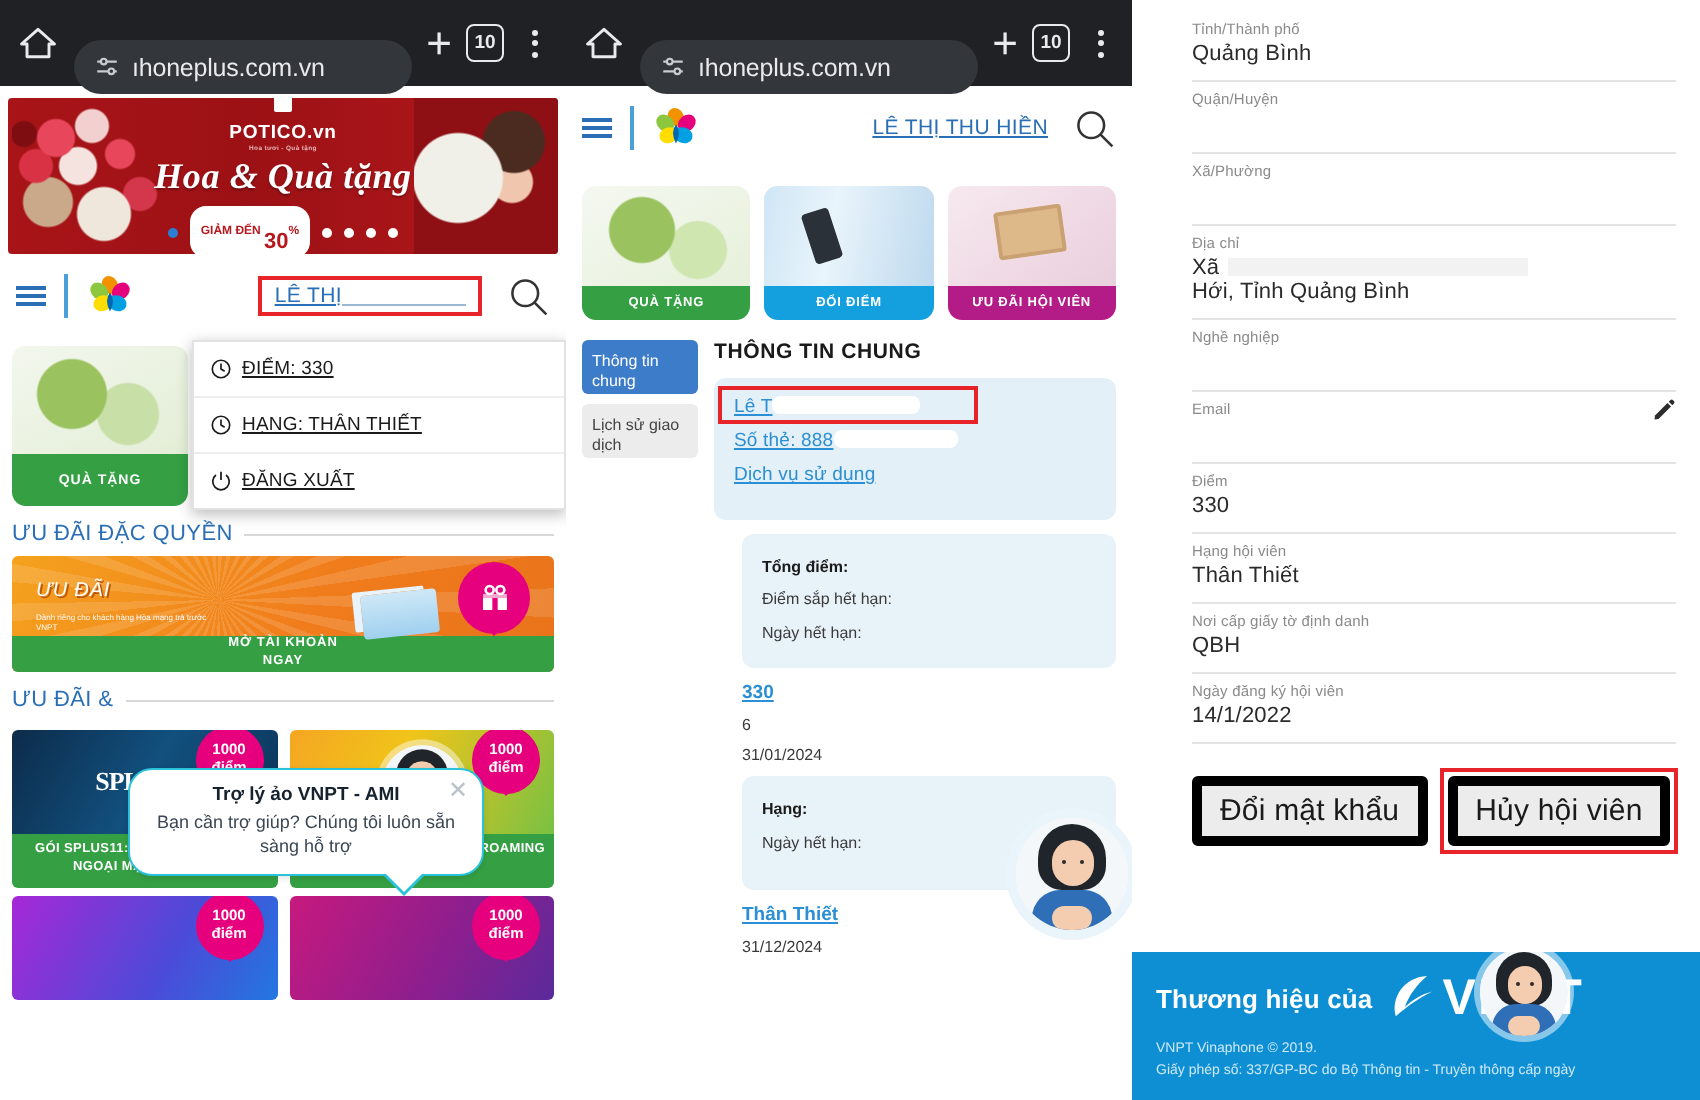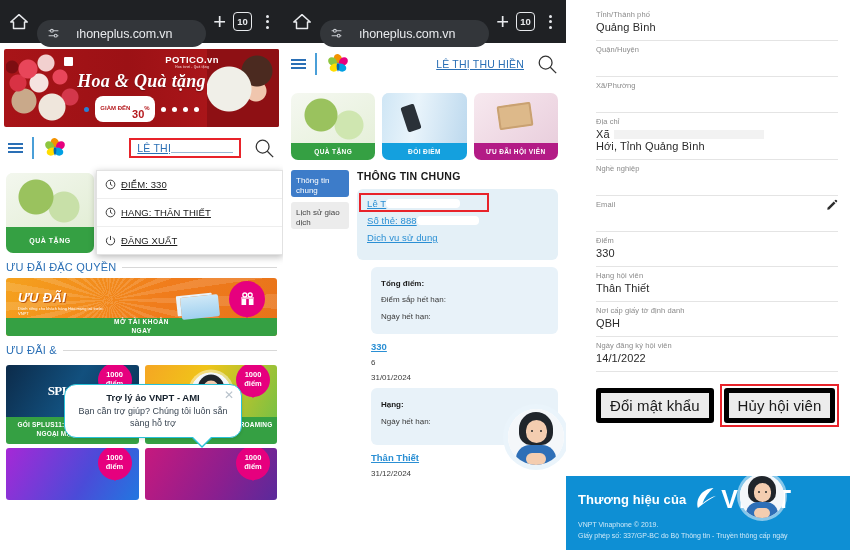--- a/index.html
+++ b/index.html
@@ -17,21 +17,21 @@
   .panel-3 { width: 284px; }
 
   
   .chrome {
     height: 43px; background: #1f2124; display: flex; align-items: center;
     padding: 0 8px; gap: 7px;
   }
   .chrome-home { width: 22px; height: 22px; flex: 0 0 auto; }
   .omnibox {
     flex: 1 1 auto; height: 27px; background: #33363a; border-radius: 14px;
-    display: flex; align-items: center; padding: 0 10px; gap: 16px; overflow:hidden;margin-top:24px;
+    display: flex; align-items: center; padding: 0 10px; gap: 6px; overflow:hidden;margin-top:24px;
   }
   .omnibox-icon { width: 13px; height: 13px; flex:0 0 auto; }
   .omnibox-url {
     color: #e8eaed; font-size: 12.5px; white-space: nowrap; overflow: hidden;
     letter-spacing: -0.1px;
   }
   .chrome-plus { color: #e8eaed; font-size: 22px; line-height: 1; font-weight: 300; flex:0 0 auto;}
   .chrome-tabs {
     width: 19px; height: 19px; border: 1.8px solid #e8eaed; border-radius: 4px;
     color: #e8eaed; font-size: 9.5px; display: flex; align-items: center;
@@ -61,21 +61,21 @@
   }
   .pb-right-lady {
     position:absolute; right:0px; top:0; width:72px; height:78px;
     background:
       radial-gradient(circle at 22px 40px, #f0efe8 0 22px, transparent 23px),
       radial-gradient(circle at 50px 22px, #4b2a20 0 15px, transparent 16px),
       radial-gradient(circle at 49px 42px, #f0c6ae 0 10px, transparent 11px),
       linear-gradient(#8e1014,#8e1014);
   }
   .pb-center { position:relative; z-index:2; text-align:center; width:155px; }
-  .pb-logo-row { display:flex; align-items:center; justify-content:space-between; gap:5px; margin-bottom:2px;}
+  .pb-logo-row { display:flex; align-items:center; justify-content:space-between; gap:5px; margin-bottom:2px;flex-direction:column;}
   .pb-logo-sq { width:9px; height:9px; background:#fff; border-radius:1px; }
   .pb-logo-txt { color:#fff; font-size:9.5px; font-weight:bold; letter-spacing:.4px;}
   .pb-logo-sub { color:#e8b9bb; font-size:3.2px; display:block; letter-spacing:.2px;}
   .pb-title {
     color:#fff; font-size:18px; font-style:italic; font-family:"Liberation Serif", serif;
     font-weight:bold; letter-spacing:.3px; text-shadow: 0 1px 1px rgba(0,0,0,.3);
   }
   .pb-dots { display:flex; align-items:center; justify-content:center; gap:6px; margin-top:4px;}
   .pb-dot { width:5px; height:5px; border-radius:50%; background:#fff; }
   .pb-dot.active { background:#2a7fd4; }
@@ -146,21 +146,21 @@
     margin:0 6px; border-radius:3px; overflow:hidden; position:relative; height:58px;
     background:linear-gradient(120deg,#f5a21e,#f07c1c 55%,#e8731a);
   }
   .wide-card .wc-top { height:40px; position:relative; }
   .wc-burst {
     position:absolute; inset:0;
     background:
       repeating-conic-gradient(from 0deg at 38% 55%, rgba(255,255,255,.13) 0deg 5deg, transparent 5deg 11deg);
   }
   .wc-uudai {
-    position:absolute; left:12px; top:12px; color:#fff; font-size:13px; font-weight:bold;
+    position:absolute; left:12px; top:12px; color:#fff; font-size:10px; font-weight:normal;
     font-style:italic; text-shadow:1px 1px 0 #b8560f; letter-spacing:.4px;
   }
   .wc-subtext { position:absolute; left:12px; top:28px; color:#fff; font-size:4px; width:95px; line-height:1.3;}
   .wc-pin {
     position:absolute; right:12px; top:3px; width:36px; height:36px; border-radius:50%;
     background:#e6007e; display:flex; align-items:center; justify-content:center;
   }
   .wc-pin::after{ content:""; position:absolute; bottom:-6px; left:13px; border:5px solid transparent; border-top-color:#e6007e;}
   .wc-gift { width:17px; height:16px; }
   .wc-money {

